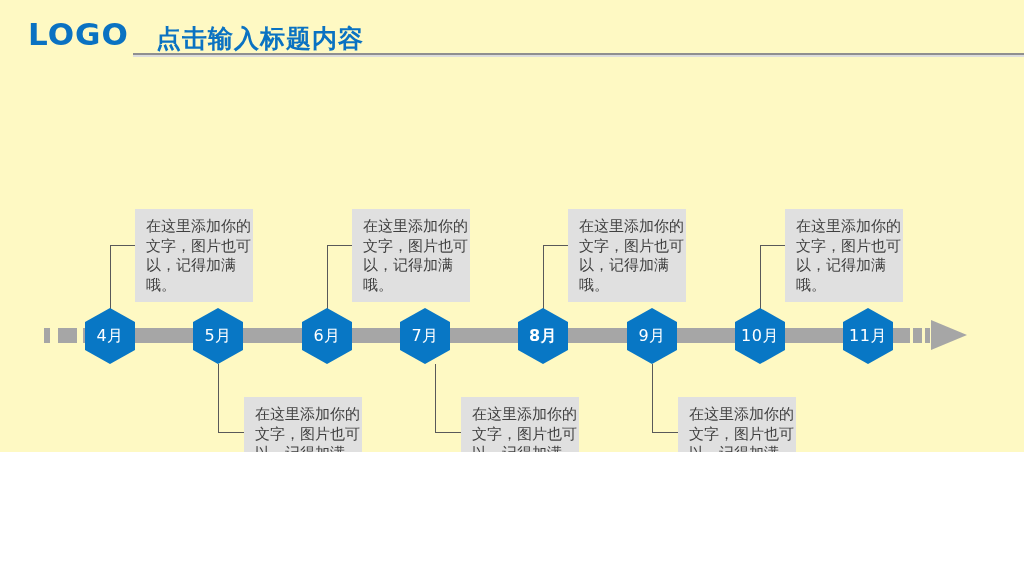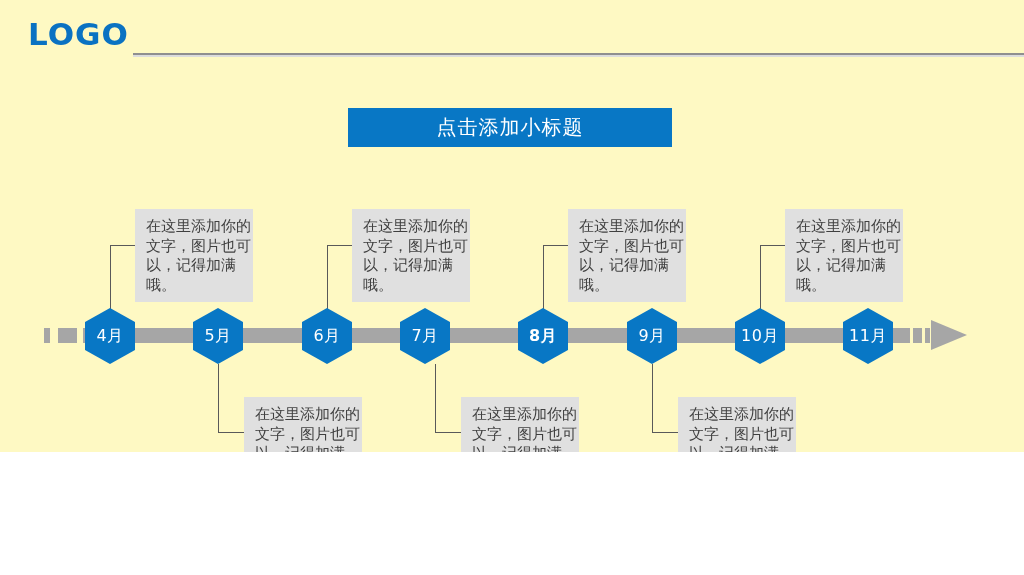--- a/index.html
+++ b/index.html
@@ -40,25 +40,23 @@
   .note-box.top{top:209px;}
   .note-box.bottom{top:397px;}
   .note-text{font-size:15px;line-height:19.5px;color:#3F3F3F;word-break:break-all;}
 </style>
 </head>
 <body>
 
 <div id="slide">
 
   <div class="logo">LOGO</div>
+  <div class="slide-title">点击输入标题内容</div>
   <div class="header-rule"></div>
 
-  <div class="banner">
-    <span>点击添加小标题</span>
-  </div>
 
   <div id="timeline">
     <div class="tl-dash" style="left:44px;width:6px;"></div>
     <div class="tl-dash" style="left:58px;width:19px;"></div>
     <div class="tl-bar"></div>
     <div class="tl-dash" style="left:913px;width:9px;"></div>
     <div class="tl-dash" style="left:925px;width:5px;"></div>
     <div class="tl-arrow"></div>
 
   <div class="connector top" style="left: 110px;"></div>

